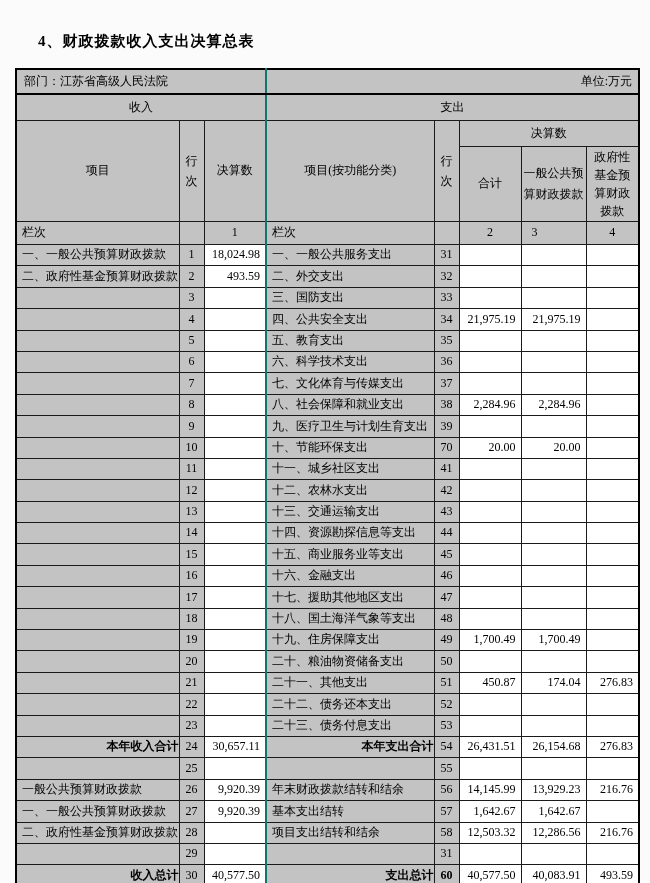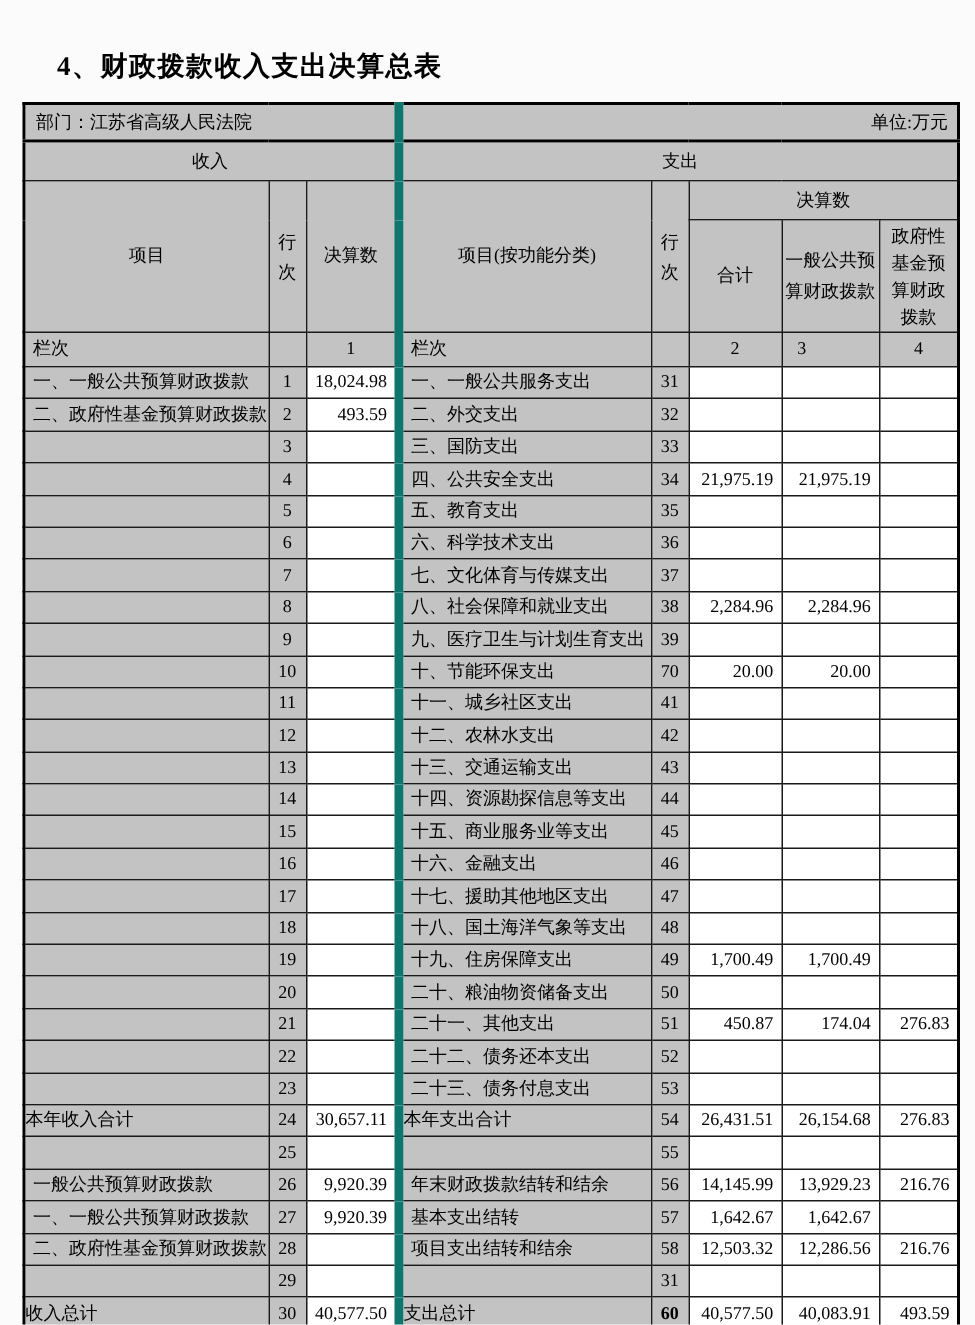--- a/index.html
+++ b/index.html
@@ -3,37 +3,37 @@
 <meta charset="utf-8">
 <style>
   html,body { margin:0; padding:0; }
   body {
     width:650px; height:883px; position:relative;
     background:#fbfbfb; color:#000;
     font-family:"Liberation Serif","DejaVu Serif",serif;
   }
   .page-title {
     position:absolute; left:38px; top:32px;
-    font-size:18px; font-weight:bold; letter-spacing:1px;
+    font-size:15px; font-weight:bold; letter-spacing:1px;
   }
   table.fin {
     position:absolute; left:15px; top:68px; width:623px;
     border-collapse:collapse; table-layout:fixed;
     border:2px solid #000;
   }
   td {
     border:1px solid #1a1a1a; background:#c3c3c3;
     font-size:12px; line-height:1.3; padding:0 4px;
     overflow:hidden; white-space:nowrap; vertical-align:middle;
   }
   td.ctr  { text-align:center; padding:0; }
   td.lbl  { text-align:left; padding-left:5px; padding-right:2px; }
   td.data { background:#fff; text-align:right; padding-right:5px; }
-  td.mid  { border-left:6px solid #0f766e; }
-  td.em   { text-align:left; font-weight:normal; padding:0; }
+  td.mid  { border-left:2px solid #0f766e; }
+  td.em   { text-align:right; font-weight:bold; padding:0; }
   td.b    { font-weight:bold; }
   td.l3   { text-align:left; padding-left:10px; }
   tr.dept td { height:23px; border-bottom:2px solid #000;font-family:Liberation Serif, serif; }
   tr.dept td.unit { text-align:right; padding-right:6px; }
   tr.sec td  { height:25px; text-align:center; padding:0;margin-top:16px; }
   tr.hd1 td  { height:25px; text-align:center; padding:0; }
   tr.hd2 td  { height:74px; text-align:center; }
   tr.lanci td{ height:22px; }
   tbody.rows tr td { height:20.4px; }
   .stack {

